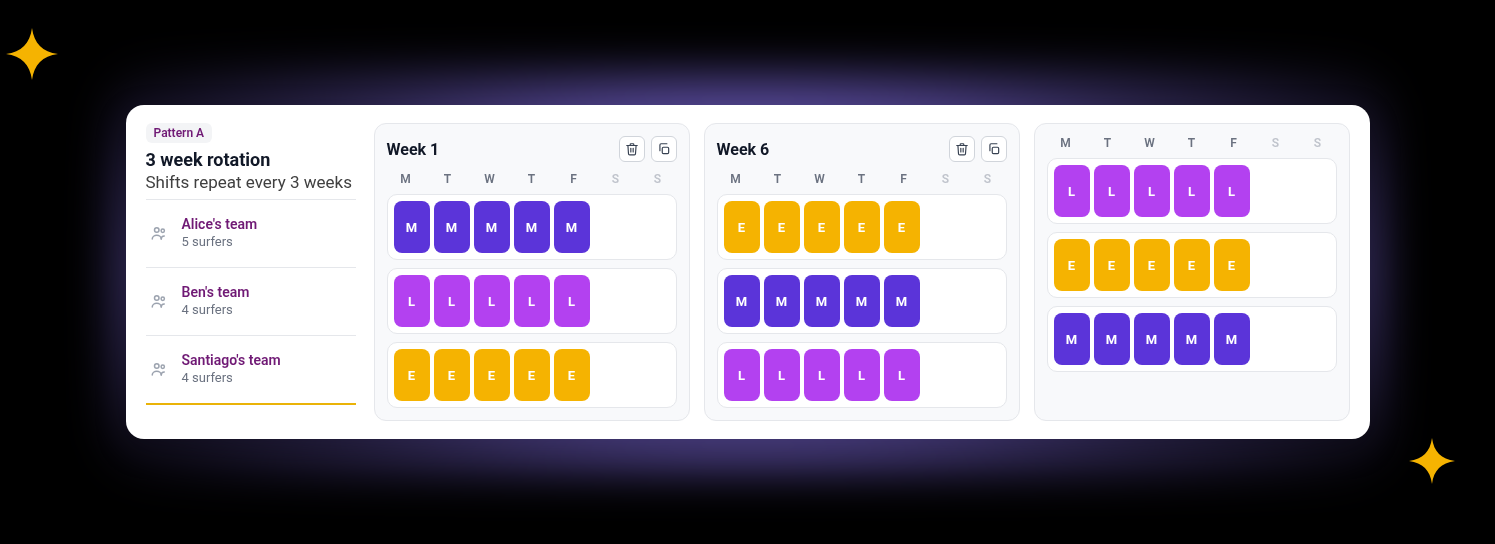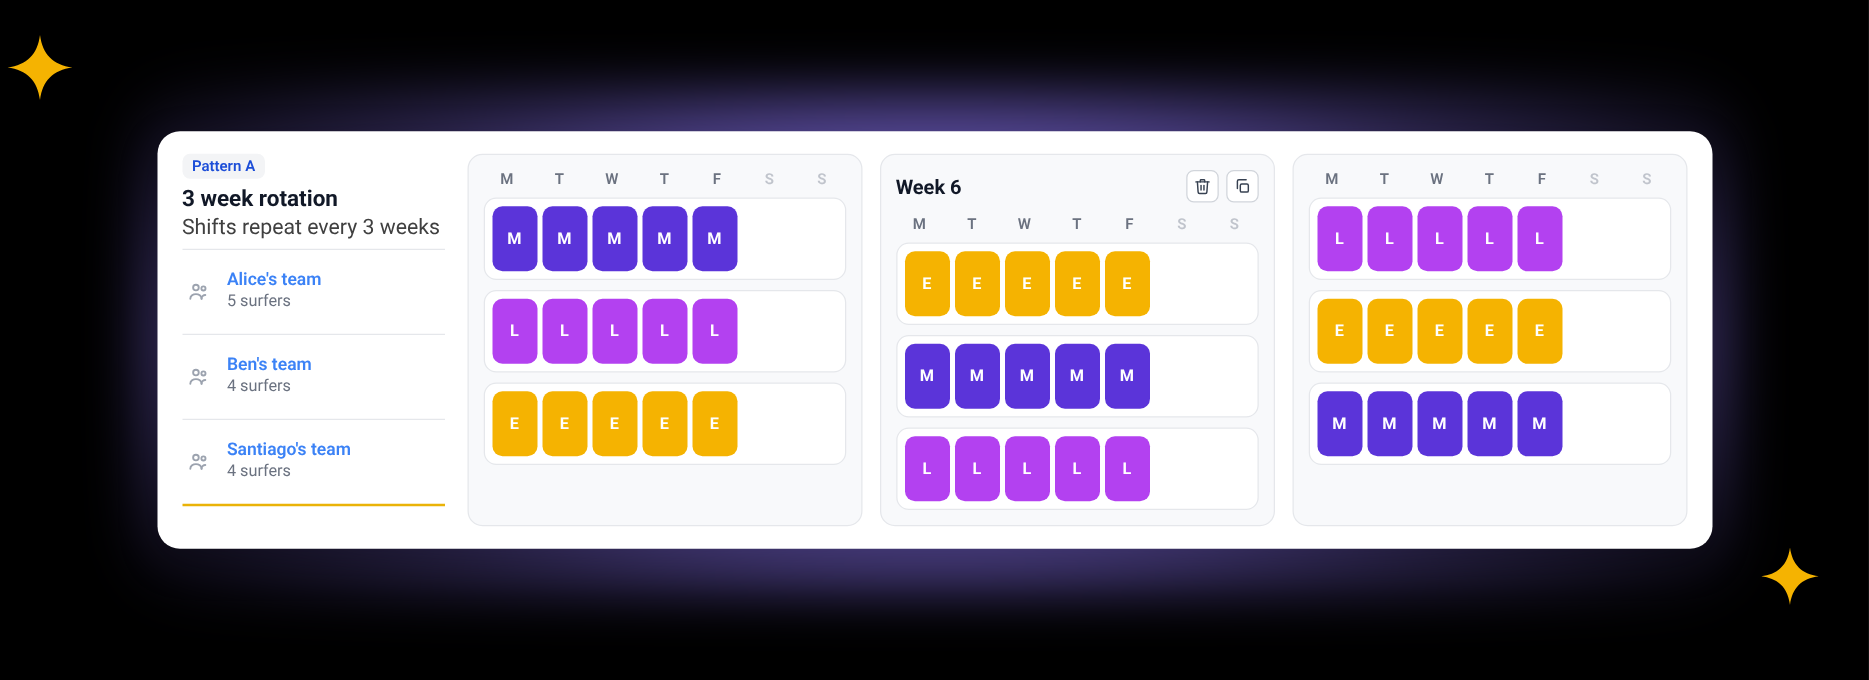--- a/index.html
+++ b/index.html
@@ -48,21 +48,21 @@
   
   .info-col {
     width: 210px;
     flex: 0 0 210px;
     display: flex;
     flex-direction: column;
   }
   .badge {
     display: inline-block;
     background: #F3F4F6;
-    color: #1d4ed8;
+    color: #701a75;
     font-size: 12px;
     font-weight: 600;
     padding: 3px 8px;
     border-radius: 6px;
     width: fit-content;
     margin-bottom: 6px;
   }
   .title {
     font-size: 18px;
     font-weight: 700;
@@ -81,21 +81,21 @@
     padding: 16px 2px;
     border-top: 1px solid #E5E7EB;
   }
   .team-row:last-child { border-bottom: 2px solid #eab308; }
   .team-icon {
     width: 22px; height: 22px;
     display: flex; align-items: center; justify-content: center;
     color: #9CA3AF;
   }
   .team-text { display: flex; flex-direction: column; }
-  .team-name { font-size: 14px; font-weight: 600; color: #3b82f6; line-height: 1.2; }
+  .team-name { font-size: 14px; font-weight: 600; color: #701a75; line-height: 1.2; }
   .team-sub { font-size: 13px; color: #6B7280; line-height: 1.4; }
 
   
   .week-panel {
     flex: 1;
     background: #F8F9FB;
     border: 1px solid #E5E7EB;
     border-radius: 12px;
     padding: 12px 12px 12px 12px;
     display: flex;
@@ -230,20 +230,40 @@
     <div class="team-text">
       <span class="team-name">Santiago's team</span>
       <span class="team-sub">4 surfers</span>
     </div>
         </div>
       </div>
   </div>
 
   <div id="weeks-container" style="display:flex; gap:14px; flex:1;">
       <div class="week-panel">
+        <div class="week-header">
+    <div class="week-title">Week 1</div>
+    <div class="week-actions">
+      <div class="icon-btn">
+              <svg viewBox="0 0 24 24" fill="none" stroke="currentColor" stroke-width="2" stroke-linecap="round" stroke-linejoin="round">
+                <polyline points="3 6 5 6 21 6"></polyline>
+                <path d="M19 6l-1 14a2 2 0 0 1-2 2H8a2 2 0 0 1-2-2L5 6"></path>
+                <path d="M10 11v6"></path>
+                <path d="M14 11v6"></path>
+                <path d="M9 6V4a1 1 0 0 1 1-1h4a1 1 0 0 1 1 1v2"></path>
+              </svg>
+            </div>
+      <div class="icon-btn">
+              <svg viewBox="0 0 24 24" fill="none" stroke="currentColor" stroke-width="2" stroke-linecap="round" stroke-linejoin="round">
+                <rect x="9" y="9" width="11" height="11" rx="2"></rect>
+                <path d="M5 15V5a2 2 0 0 1 2-2h10"></path>
+              </svg>
+            </div>
+    </div>
+        </div>
         <div class="day-header">
           <div class="dayh">M</div>
           <div class="dayh">T</div>
           <div class="dayh">W</div>
           <div class="dayh">T</div>
           <div class="dayh">F</div>
           <div class="dayh weekend">S</div>
           <div class="dayh weekend">S</div>
         </div>
         <div class="shift-row">

